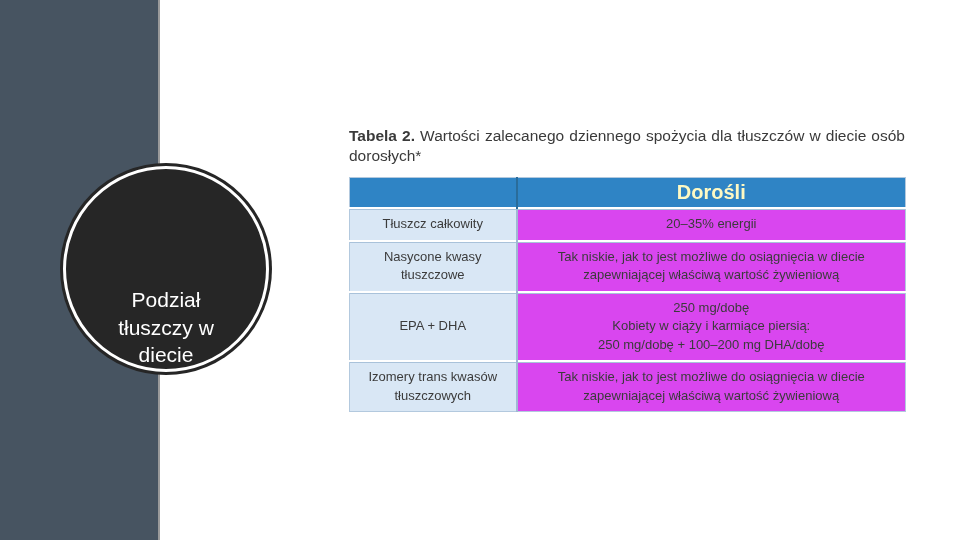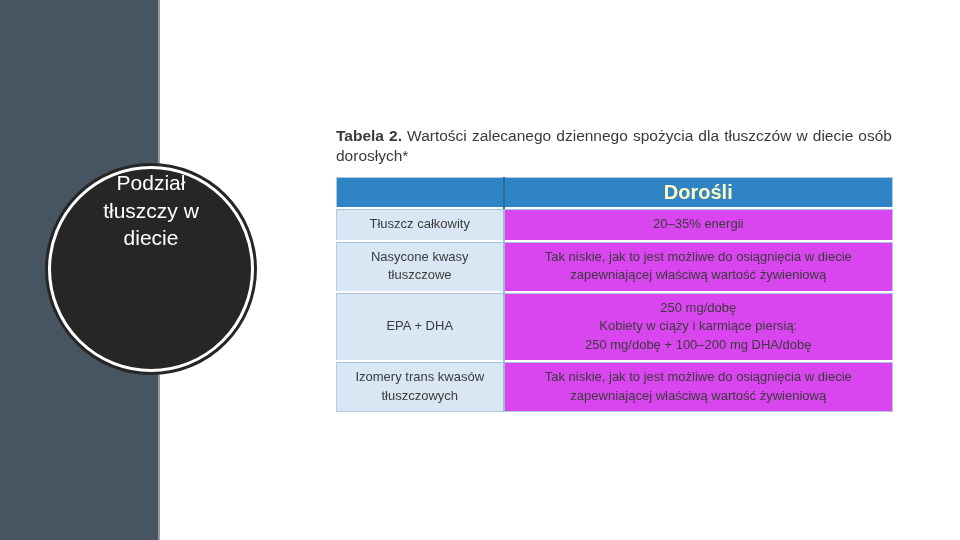--- a/index.html
+++ b/index.html
@@ -17,43 +17,43 @@
     background: #475461;
   }
   .sidebar-edge {
     position: absolute;
     left: 158px; top: 0;
     width: 2px; height: 540px;
     background: #9a9a9a;
   }
   .title-circle {
     position: absolute;
-    left: 48px; top: 166px;
+    left: 63px; top: 166px;
     width: 206px; height: 206px;
     background: #262626;
     border: 3px solid #ffffff;
     box-shadow: 0 0 0 3px #262626;
     border-radius: 50%;
     display: flex;
-    align-items: flex-start;
+    align-items: flex-end;
     justify-content: center;
     z-index: 2;
   }
   .title-circle .circle-text {
     display: block;
     width: 134px;
     text-align: center;
     color: #ffffff;
     font-size: 21px;
     line-height: 1.32;
     font-weight: 400;
   }
   .main {
     position: absolute;
-    left: 336px; top: 126px;
+    left: 349px; top: 126px;
     width: 556px;
   }
   .caption {
     font-size: 15.5px;
     line-height: 1.32;
     color: #3a3a3a;
     text-align: justify;
     word-spacing: 0.4px;
     margin-bottom: 10px;
   }

